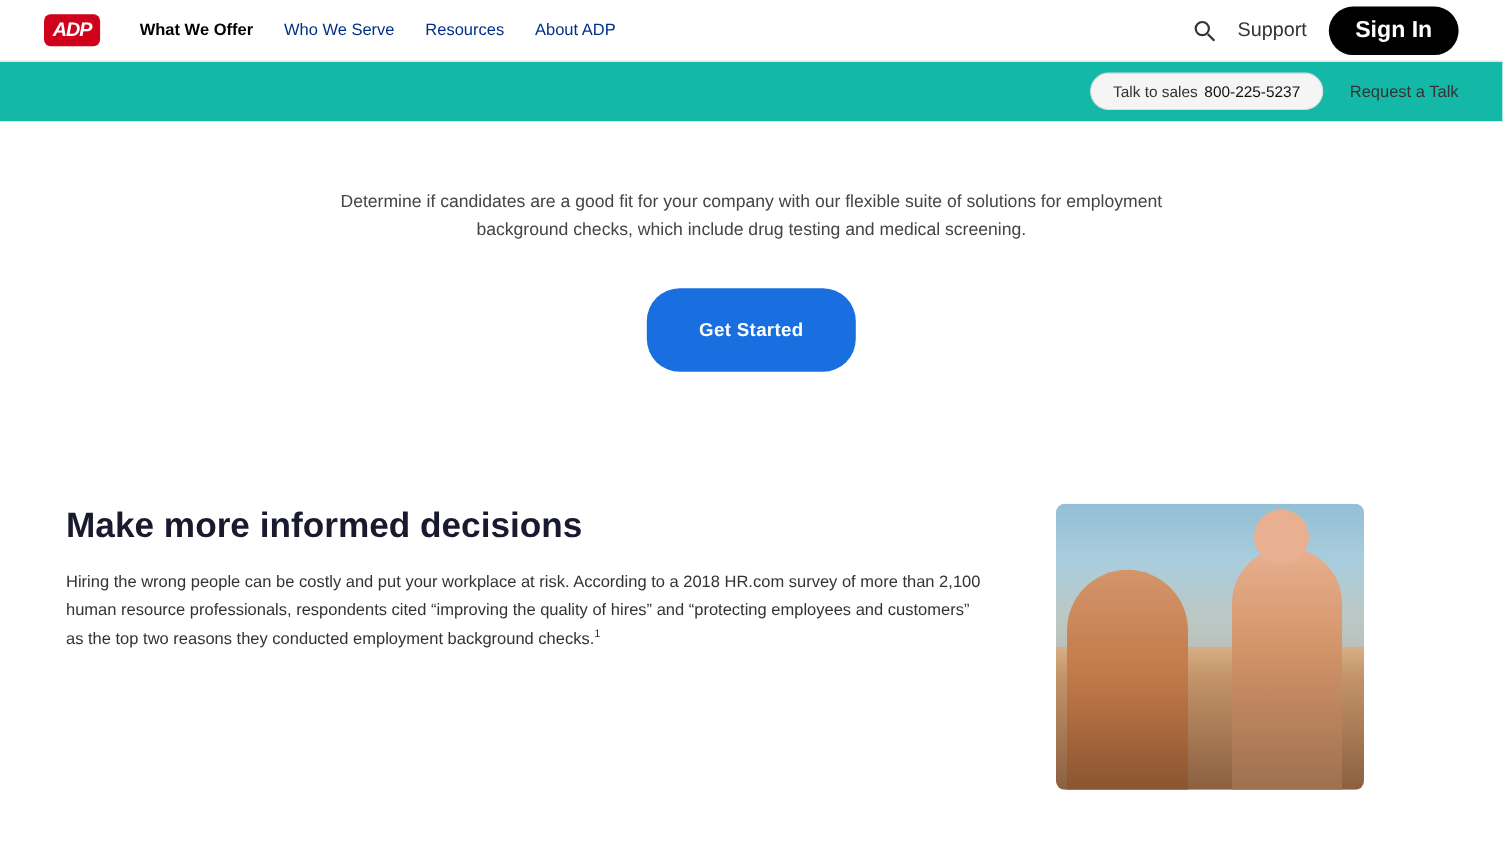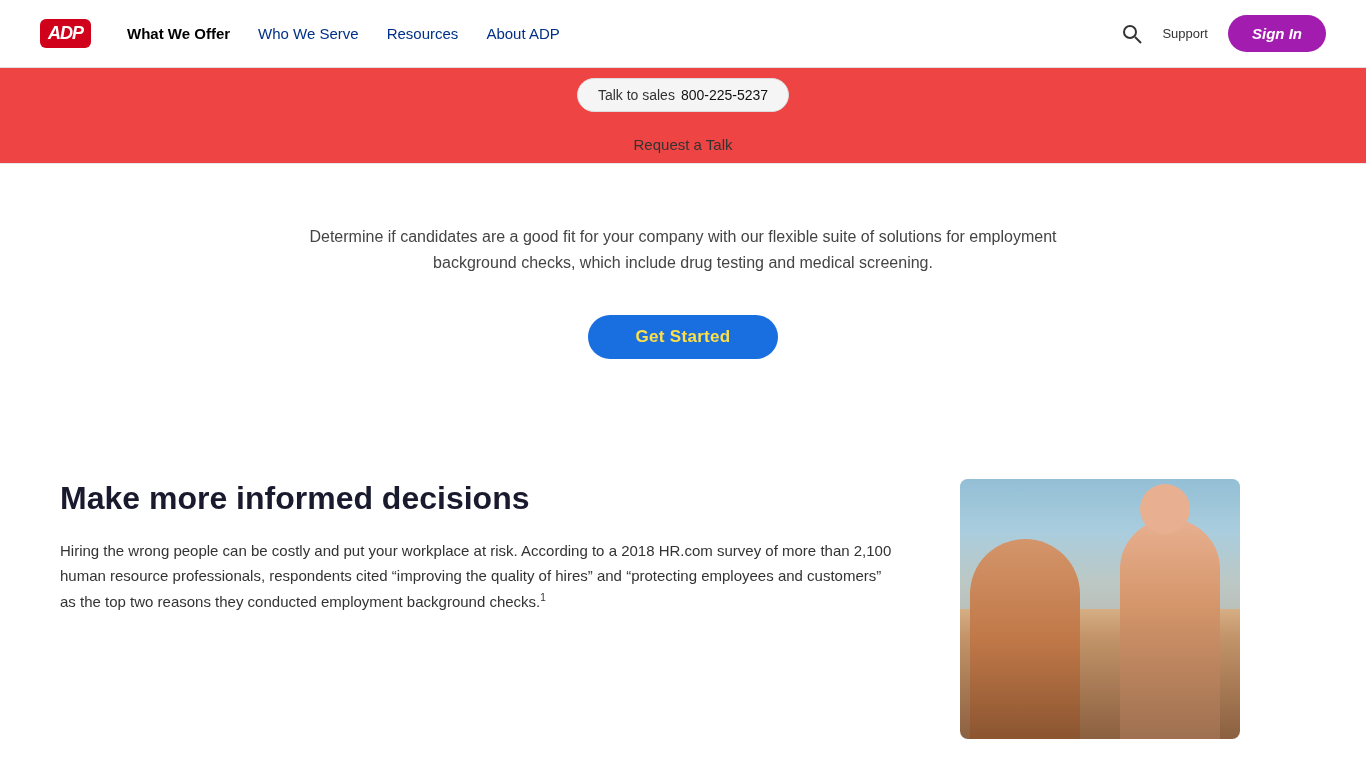--- a/index.html
+++ b/index.html
@@ -4,21 +4,21 @@
   <style>
     * { margin: 0; padding: 0; box-sizing: border-box; }
     body { font-family: 'Arial', sans-serif; color: #333; background: #fff; width: 1366px; min-height: 768px; overflow-x: hidden; }
 
     
     .header {
       display: flex;
       align-items: center;
       justify-content: space-between;
       padding: 0 40px;
-      height: 68px;
+      height: 56px;
       border-bottom: 1px solid #e0e0e0;
       background: #fff;
       position: relative;
       z-index: 10;
     }
     .header-left {
       display: flex;
       align-items: center;
       gap: 36px;
     }
@@ -68,48 +68,46 @@
       background: none;
       border: none;
       cursor: pointer;
       display: flex;
       align-items: center;
       justify-content: center;
       color: #333;
       font-size: 20px;
     }
     .support-link {
-      font-size: 13px;
+      font-size: 18px;
       font-weight: 500;
       color: #333;
       text-decoration: none;
       cursor: pointer;
     }
     .sign-in-btn {
-      background: #a21caf;
+      background: #000000;
       color: #fff;
       border: none;
       border-radius: 25px;
       padding: 10px 24px;
-      font-size: 15px;
+      font-size: 21px;
       font-weight: 600;
       cursor: pointer;
-      font-style: italic;
     }
 
     
     .secondary-nav {
       display: flex;
       align-items: center;
       justify-content: flex-end;
       padding: 10px 40px;
-      background: #ef4444;
+      background: #14b8a6;
       border-bottom: 1px solid #e8e8e8;
       gap: 24px;
-      flex-direction: column;
     }
     .talk-to-sales-pill {
       background: #f5f5f5;
       border: 1px solid #ddd;
       border-radius: 25px;
       padding: 8px 20px;
       font-size: 14px;
       color: #333;
       cursor: pointer;
       display: flex;
@@ -143,24 +141,24 @@
     }
     .hero-subtitle {
       font-size: 16px;
       color: #444;
       max-width: 800px;
       margin: 0 auto 40px;
       line-height: 1.6;
     }
     .get-started-btn {
       background: #1a6fe0;
-      color: #fde047;
+      color: #ffffff;
       border: none;
       border-radius: 30px;
-      padding: 12px 48px;
+      padding: 28px 48px;
       font-size: 17px;
       font-weight: 600;
       cursor: pointer;
       letter-spacing: 0.3px;
     }
 
     
     .content-section {
       display: flex;
       align-items: flex-start;

